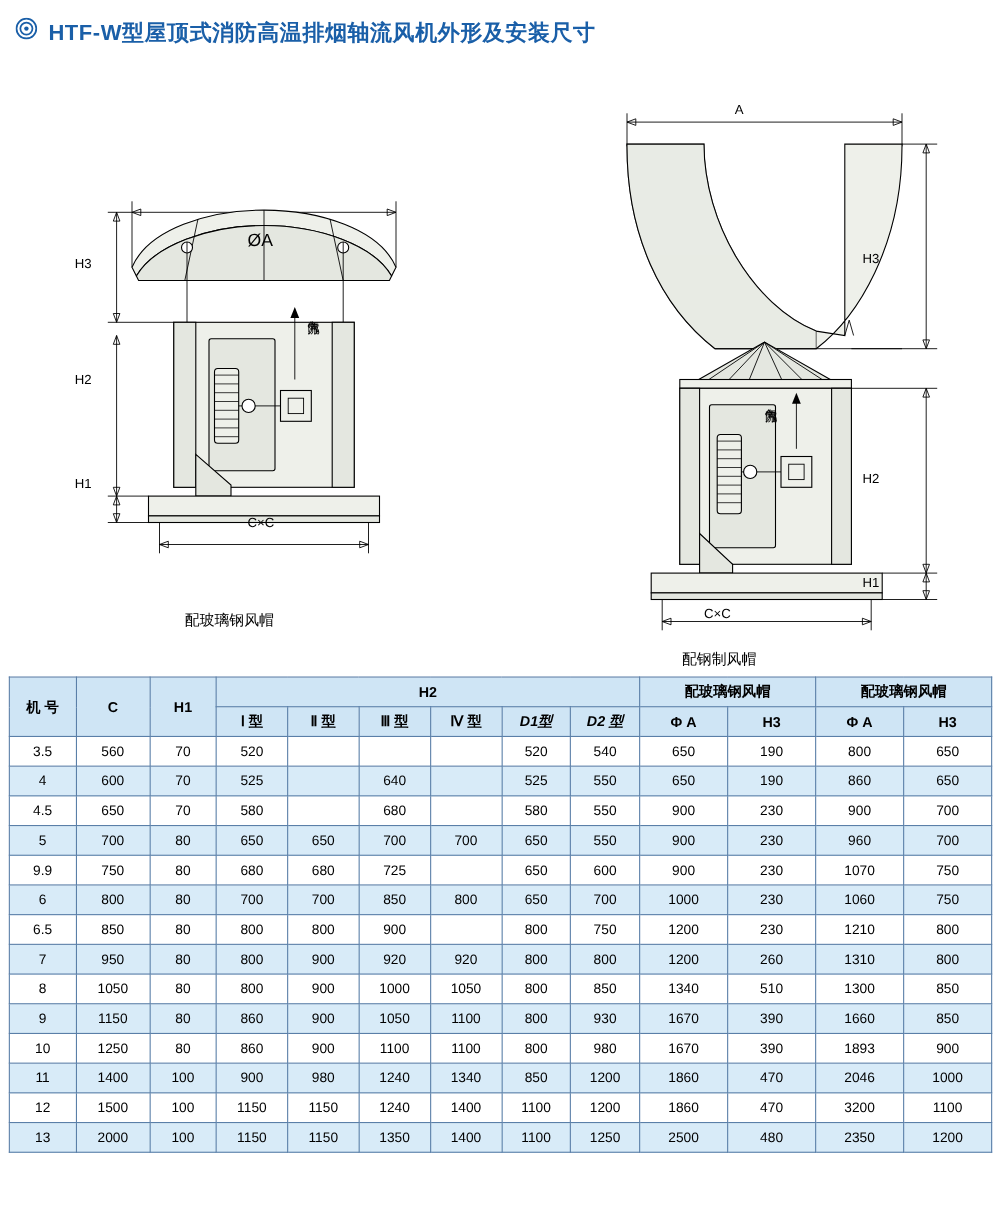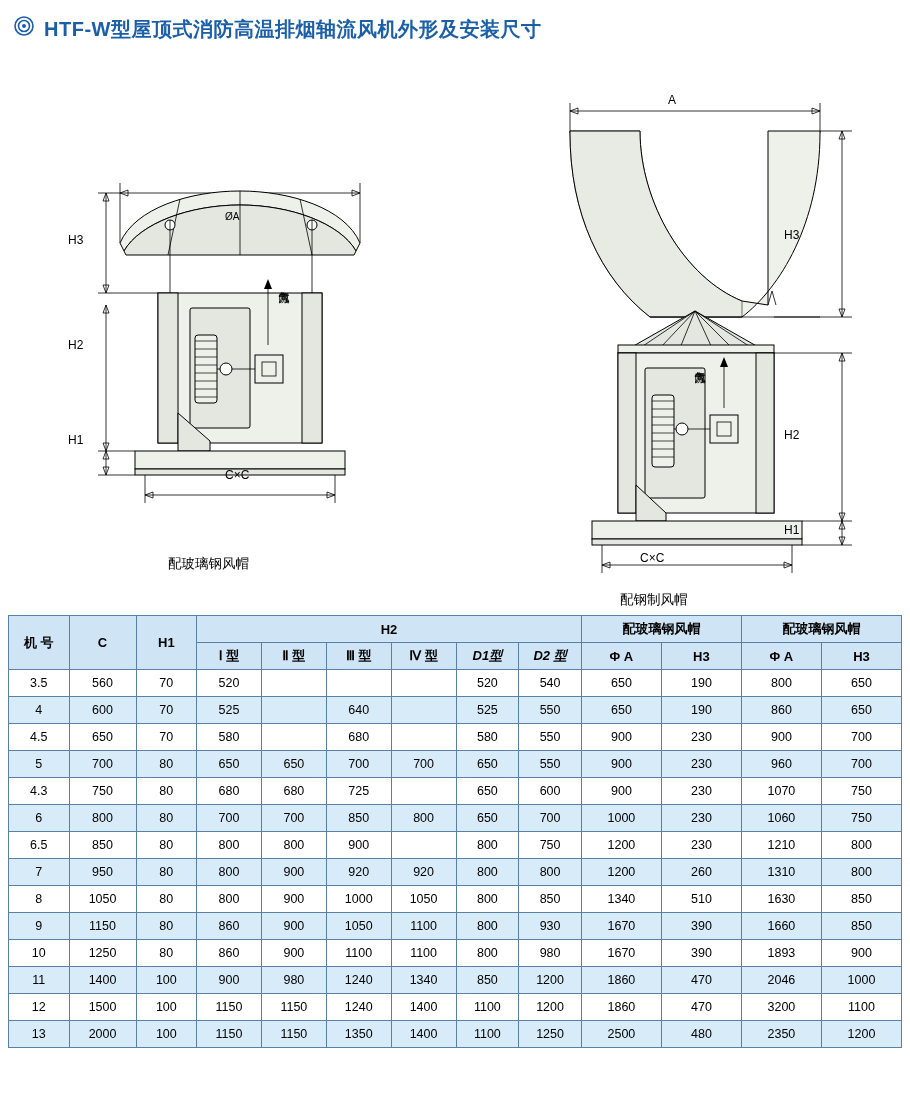--- a/index.html
+++ b/index.html
@@ -168,21 +168,21 @@
       <path class="dim" d="M66,392 l-3,-8 h6 z" fill="#000"></path>
       <line class="thin" x1="58" y1="392" x2="95" y2="392"></line>
 
       <line class="dim" x1="105" y1="412" x2="295" y2="412"></line>
       <path class="dim" d="M105,412 l8,-3 v6 z" fill="#000"></path>
       <path class="dim" d="M295,412 l-8,-3 v6 z" fill="#000"></path>
       <line class="thin" x1="105" y1="392" x2="105" y2="420"></line>
       <line class="thin" x1="295" y1="392" x2="295" y2="420"></line>
     </svg>
 
-    <div style="position:absolute; left:225px; top:168px; font-size:10px;">ØA</div>
+    <div style="position:absolute; left:225px; top:168px; font-size:16px;">ØA</div>
     <div style="position:absolute; left:68px; top:190px; font-size:12px;">H3</div>
     <div style="position:absolute; left:68px; top:295px; font-size:12px;">H2</div>
     <div style="position:absolute; left:68px; top:390px; font-size:12px;">H1</div>
     <div style="position:absolute; left:225px; top:425px; font-size:12px;">C×C</div>
     <div style="position:absolute; left:276px; top:240px; font-size:11px; writing-mode:vertical-rl;">气流方向</div>
     <div class="caption cap-left">配玻璃钢风帽</div>
 
     <svg width="400" height="510" viewBox="0 0 400 510" style="position:absolute; left:480px; top:30px;">
 
       <line class="dim" x1="90" y1="38" x2="340" y2="38"></line>
@@ -350,21 +350,21 @@
             <td>700</td>
             <td>700</td>
             <td>650</td>
             <td>550</td>
             <td>900</td>
             <td>230</td>
             <td>960</td>
             <td>700</td>
           </tr>
         <tr>
-            <td>4.3</td>
+            <td>9.9</td>
             <td>750</td>
             <td>80</td>
             <td>680</td>
             <td>680</td>
             <td>725</td>
             <td></td>
             <td>650</td>
             <td>600</td>
             <td>900</td>
             <td>230</td>
@@ -421,21 +421,21 @@
             <td>1050</td>
             <td>80</td>
             <td>800</td>
             <td>900</td>
             <td>1000</td>
             <td>1050</td>
             <td>800</td>
             <td>850</td>
             <td>1340</td>
             <td>510</td>
-            <td>1630</td>
+            <td>1300</td>
             <td>850</td>
           </tr>
         <tr>
             <td>9</td>
             <td>1150</td>
             <td>80</td>
             <td>860</td>
             <td>900</td>
             <td>1050</td>
             <td>1100</td>

